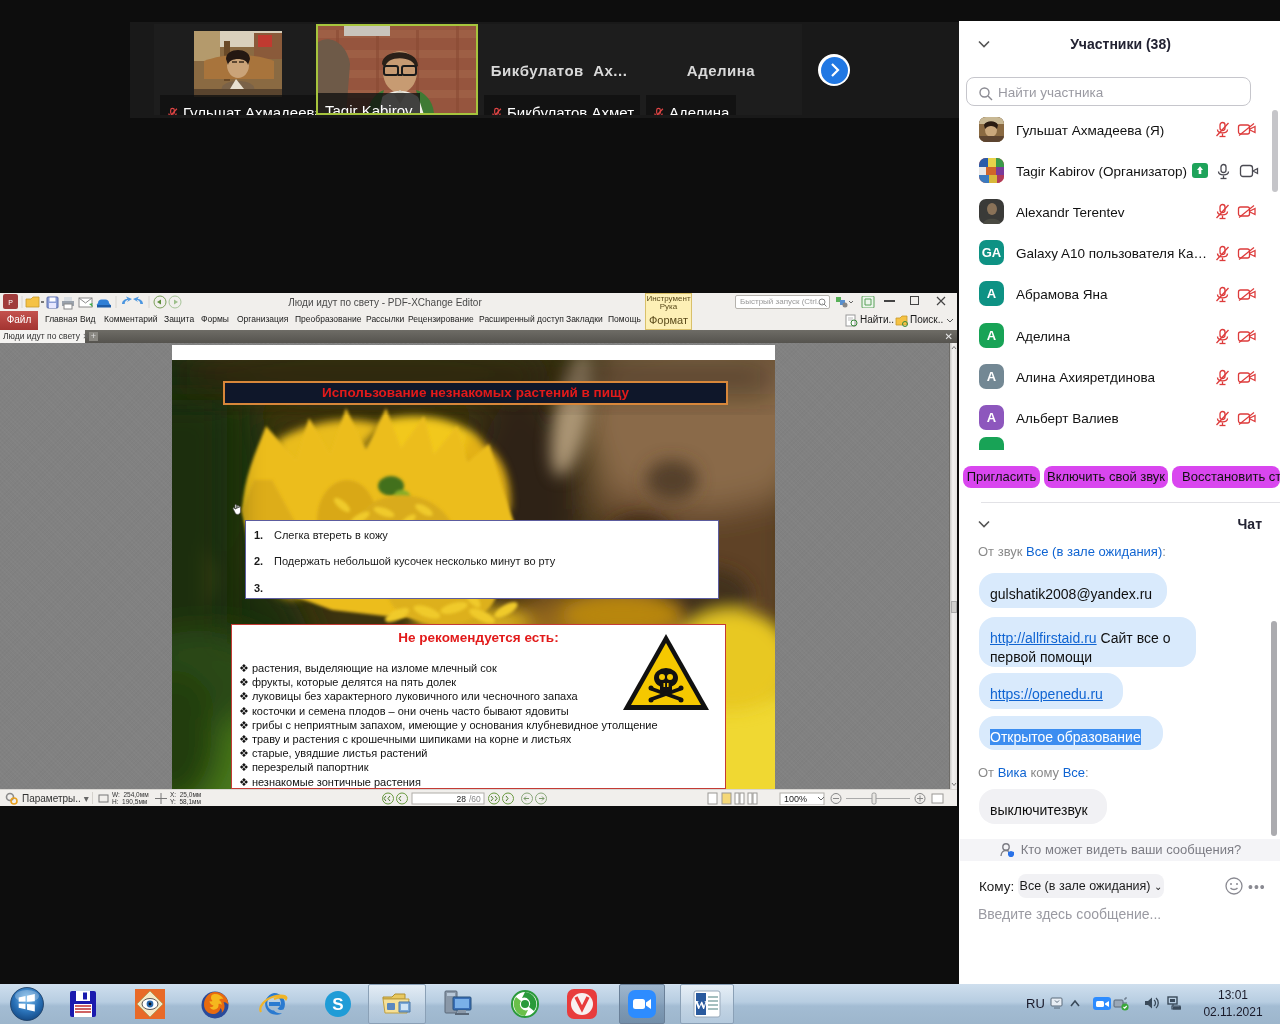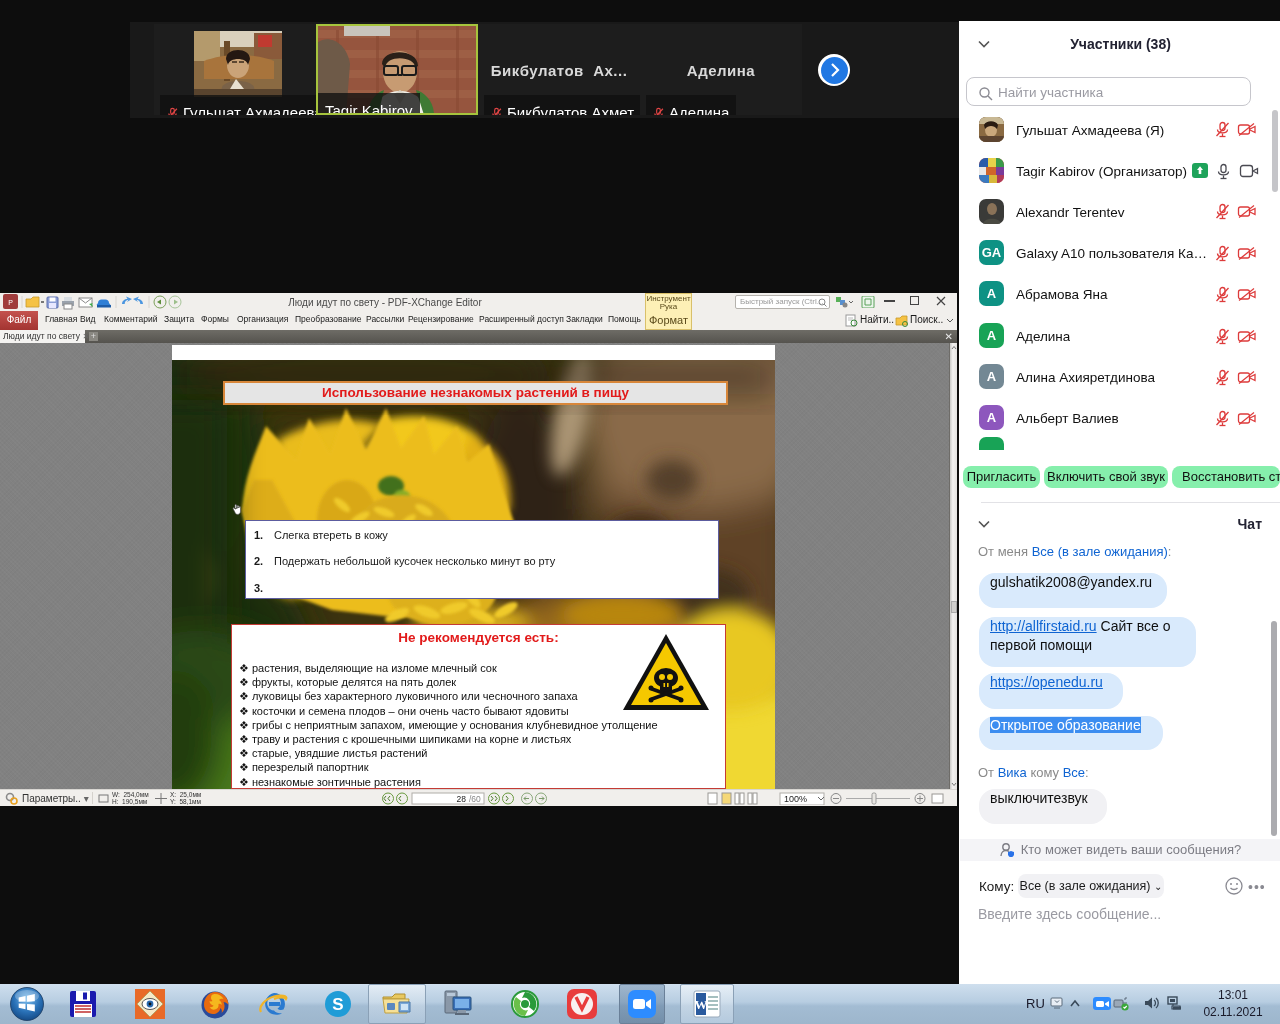--- a/index.html
+++ b/index.html
@@ -12,26 +12,26 @@
 #btnclose{background:linear-gradient(#f0a096,#d95b4a 45%,#c23b28 50%,#d5604e);border:1px solid #641710}
 .tile{top:24px;width:162px;height:91px;background:#1d1d1d;overflow:hidden}
 .tlabel{left:6px;bottom:0;height:20px;background:rgba(15,15,15,.78);color:#fff;font-size:15px;line-height:20px;padding:8px 7px;white-space:nowrap}
 .tlabel .mic{display:inline-block;vertical-align:-2px;margin-right:5px}
 .cname{width:100%;top:50%;margin-top:-8px;text-align:center;color:#d9d9d9;font-weight:bold;font-size:15px;letter-spacing:.5px}
 #pdfwin{left:0;top:293px;width:957px;height:513px;background:#f1efec;font-size:11px}
 #pdfstatus{left:0;top:496px;width:957px;height:17px;background:#f1efec;border-top:1px solid #d8d6d2}
 #panel{left:959px;top:21px;width:321px;height:963px;background:#fff}
 #taskbar{left:0;top:984px;width:1280px;height:40px;background:linear-gradient(#cfdfee,#b7cde1 45%,#a3bcd3 55%,#9db6cc)}
 .mrow{position:absolute;top:3px;white-space:nowrap}
-.bubble{position:absolute;background:#d9eafc;border-radius:16px;font-size:14px;color:#0f0f0f;line-height:19px;padding:0 11px}
+.bubble{position:absolute;background:#d9eafc;border-radius:16px;font-size:14px;color:#0f0f0f;line-height:19px;padding:12px 11px}
 .gbub{background:#f1f1f4}
 a.lnk{color:#0f64d2;text-decoration:underline}
 .rowname{position:absolute;left:1016px;font-size:13.5px;color:#111;transform:translateY(-50%);white-space:nowrap;max-width:196px;overflow:hidden;text-overflow:ellipsis}
 .avatar{position:absolute;left:979px;width:25px;height:25px;border-radius:7px;color:#fff;font-weight:bold;font-size:13px;text-align:center;line-height:25px}
-.pbtn{position:absolute;top:466px;height:22px;background:#86efac;border-radius:8px;font-size:13px;color:#111;text-align:center;line-height:22px;white-space:nowrap;overflow:hidden}
+.pbtn{position:absolute;top:466px;height:22px;background:#d946ef;border-radius:8px;font-size:13px;color:#111;text-align:center;line-height:22px;white-space:nowrap;overflow:hidden}
 .gray{color:#8a8a8a}
 .blue{color:#0f64d2}
 </style></head>
 <body>
 <div id="stage">
   <div class="abs" style="left:0;top:21px;width:959px;height:963px;background:#0d0d0d"></div>
   <div class="abs" style="left:130px;top:22px;width:829px;height:96px;background:#191919"></div>
 
   <div id="pdfwin" class="abs">
 
@@ -292,21 +292,21 @@
         <ellipse cx="0" cy="380" rx="50" ry="70" fill="#243d10"></ellipse>
       </g>
       <rect width="603" height="34" fill="#201c08" opacity=".5" filter="url(#b16)"></rect>
     </svg>
 
     <svg class="abs" style="left:60px;top:158px" width="11" height="12" viewBox="0 0 11 12">
         <path d="M3 5V2.2c0-1 1.4-1 1.4 0V5m0-1.8c0-1 1.4-1 1.4 0V5m0-1.4c0-1 1.4-1 1.4 0V5m0-.8c0-.9 1.3-.9 1.3 0V8c0 2-1 3.4-3 3.4S3.3 10 2.6 8.6L1.2 6c-.5-.9.6-1.6 1.2-.8l.6.9z" fill="#fff" stroke="#555" stroke-width=".7"></path>
       </svg>
   </div>
 
-  <div class="abs" style="left:223px;top:381px;width:505px;height:24px;background:#e5e5e5;border:2px solid #d8873a;text-align:center;font-size:13.5px;font-weight:bold;color:#e21a1a;line-height:20px">Использование незнакомых растений в пищу</div>
+  <div class="abs" style="left:223px;top:381px;width:505px;height:24px;background:#0f172a;border:2px solid #d8873a;text-align:center;font-size:13.5px;font-weight:bold;color:#e21a1a;line-height:20px">Использование незнакомых растений в пищу</div>
 
   <div class="abs" style="left:245px;top:520px;width:474px;height:79px;background:#fff;border:1px solid #5c5c9e;font-size:11px;color:#1a1a1a">
     <div class="abs" style="left:8px;top:8px;font-weight:bold">1.</div>
       <div class="abs" style="left:28px;top:8px">Слегка втереть в кожу</div>
     <div class="abs" style="left:8px;top:34px;font-weight:bold">2.</div>
       <div class="abs" style="left:28px;top:34px">Подержать небольшой кусочек несколько минут во рту</div>
     <div class="abs" style="left:8px;top:61px;font-weight:bold">3.</div>
   </div>
 
   <div class="abs" style="left:231px;top:624px;width:495px;height:165px;background:#fff;border:1px solid #c43b35;overflow:hidden">
@@ -531,21 +531,21 @@
 
   <div class="pbtn" style="left:963px;width:77px">Пригласить</div>
   <div class="pbtn" style="left:1044px;width:124px">Включить свой звук</div>
   <div class="pbtn" style="left:1172px;width:108px;text-align:left;padding-left:10px">Восстановить стату</div>
   <div class="abs" style="left:981px;top:502px;width:299px;height:1px;background:#e2e2e6"></div>
 
   <svg class="abs" style="left:978px;top:520px" width="12" height="8">
       <path d="M1 1.5l5 5 5-5" fill="none" stroke="#555" stroke-width="1.6"></path>
     </svg>
   <div class="abs" style="left:979px;top:516px;width:283px;text-align:right;font-size:14px;font-weight:bold;color:#232333">Чат</div>
-  <div class="abs" style="left:978px;top:544px;font-size:13px"><span class="gray">От меня </span><span class="blue">Все (в зале ожидания)</span><span class="gray">:</span></div>
+  <div class="abs" style="left:978px;top:544px;font-size:13px"><span class="gray">От звук </span><span class="blue">Все (в зале ожидания)</span><span class="gray">:</span></div>
   <div class="bubble" style="left:979px;top:573px;width:188px;height:35px">gulshatik2008@yandex.ru</div>
   <div class="bubble" style="left:979px;top:617px;width:217px;height:50px"><a class="lnk">http://allfirstaid.ru</a> Сайт все о первой помощи</div>
   <div class="bubble" style="left:979px;top:673px;width:144px;height:36px"><a class="lnk">https://openedu.ru</a></div>
   <div class="bubble" style="left:979px;top:716px;width:184px;height:34px"><span style="background:#3c8df0;color:#fff">Открытое образование</span></div>
   <div class="abs" style="left:978px;top:765px;font-size:13px"><span class="gray">От </span><span class="blue">Вика</span><span class="gray"> кому </span><span class="blue">Все</span><span class="gray">:</span></div>
   <div class="bubble gbub" style="left:979px;top:789px;width:128px;height:35px">выключитезвук</div>
 
   <div class="abs" style="left:960px;top:839px;width:320px;height:22px;background:#f4f4f7;text-align:center;font-size:13px;color:#7c7c84;line-height:22px"><svg style="vertical-align:-3px;margin-right:6px" width="16" height="15">
         <circle cx="7" cy="5" r="3.2" fill="none" stroke="#7c7c84" stroke-width="1.4"></circle>
         <path d="M2 14c0-4 3-5.5 5-5.5 1 0 2 .3 3 .9" fill="none" stroke="#7c7c84" stroke-width="1.4"></path>

